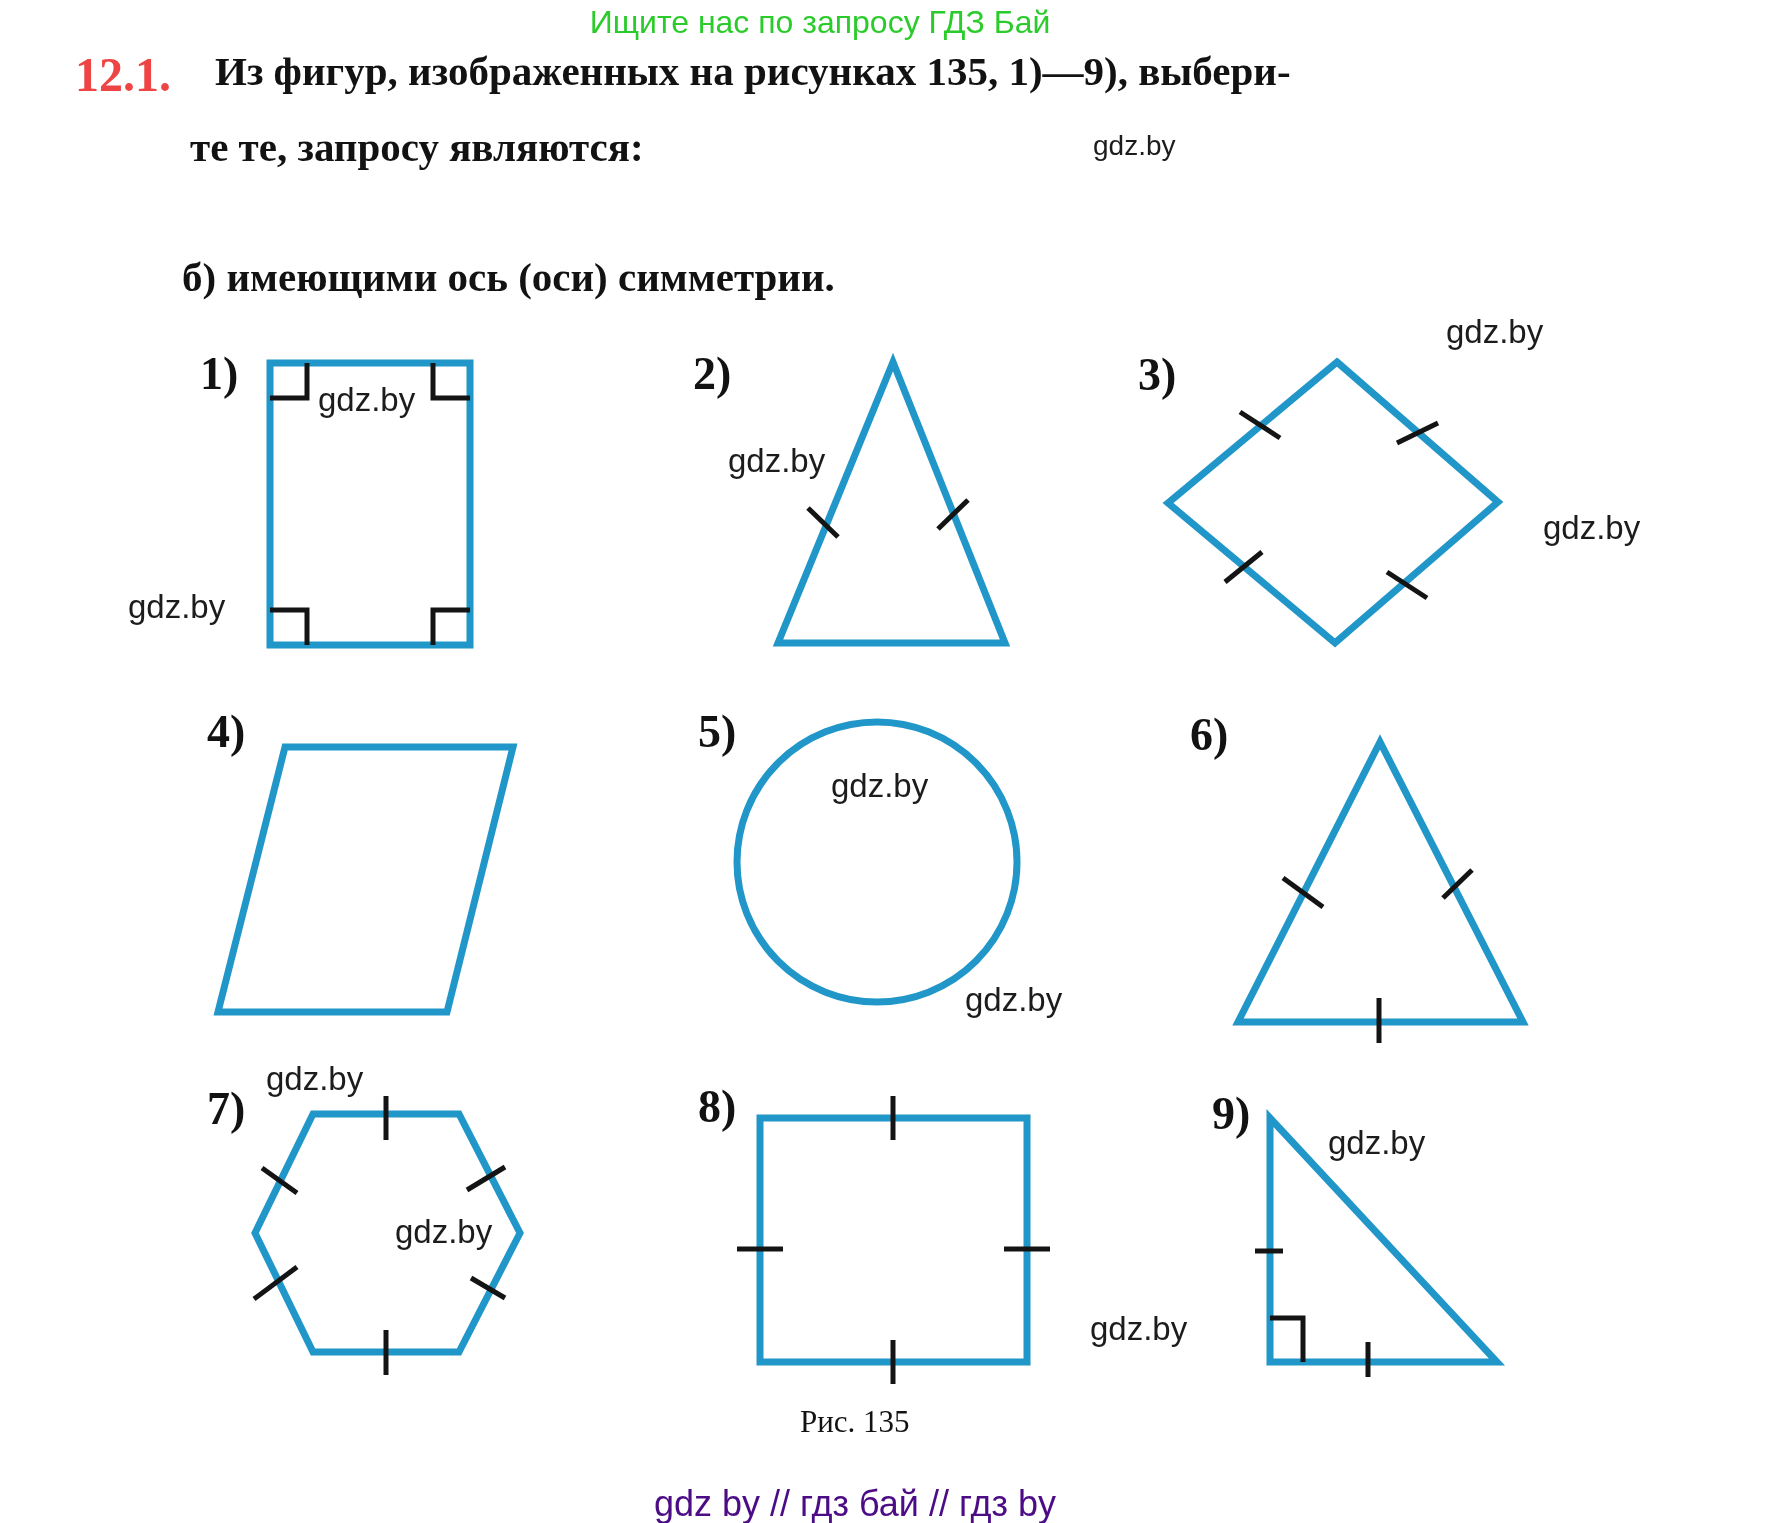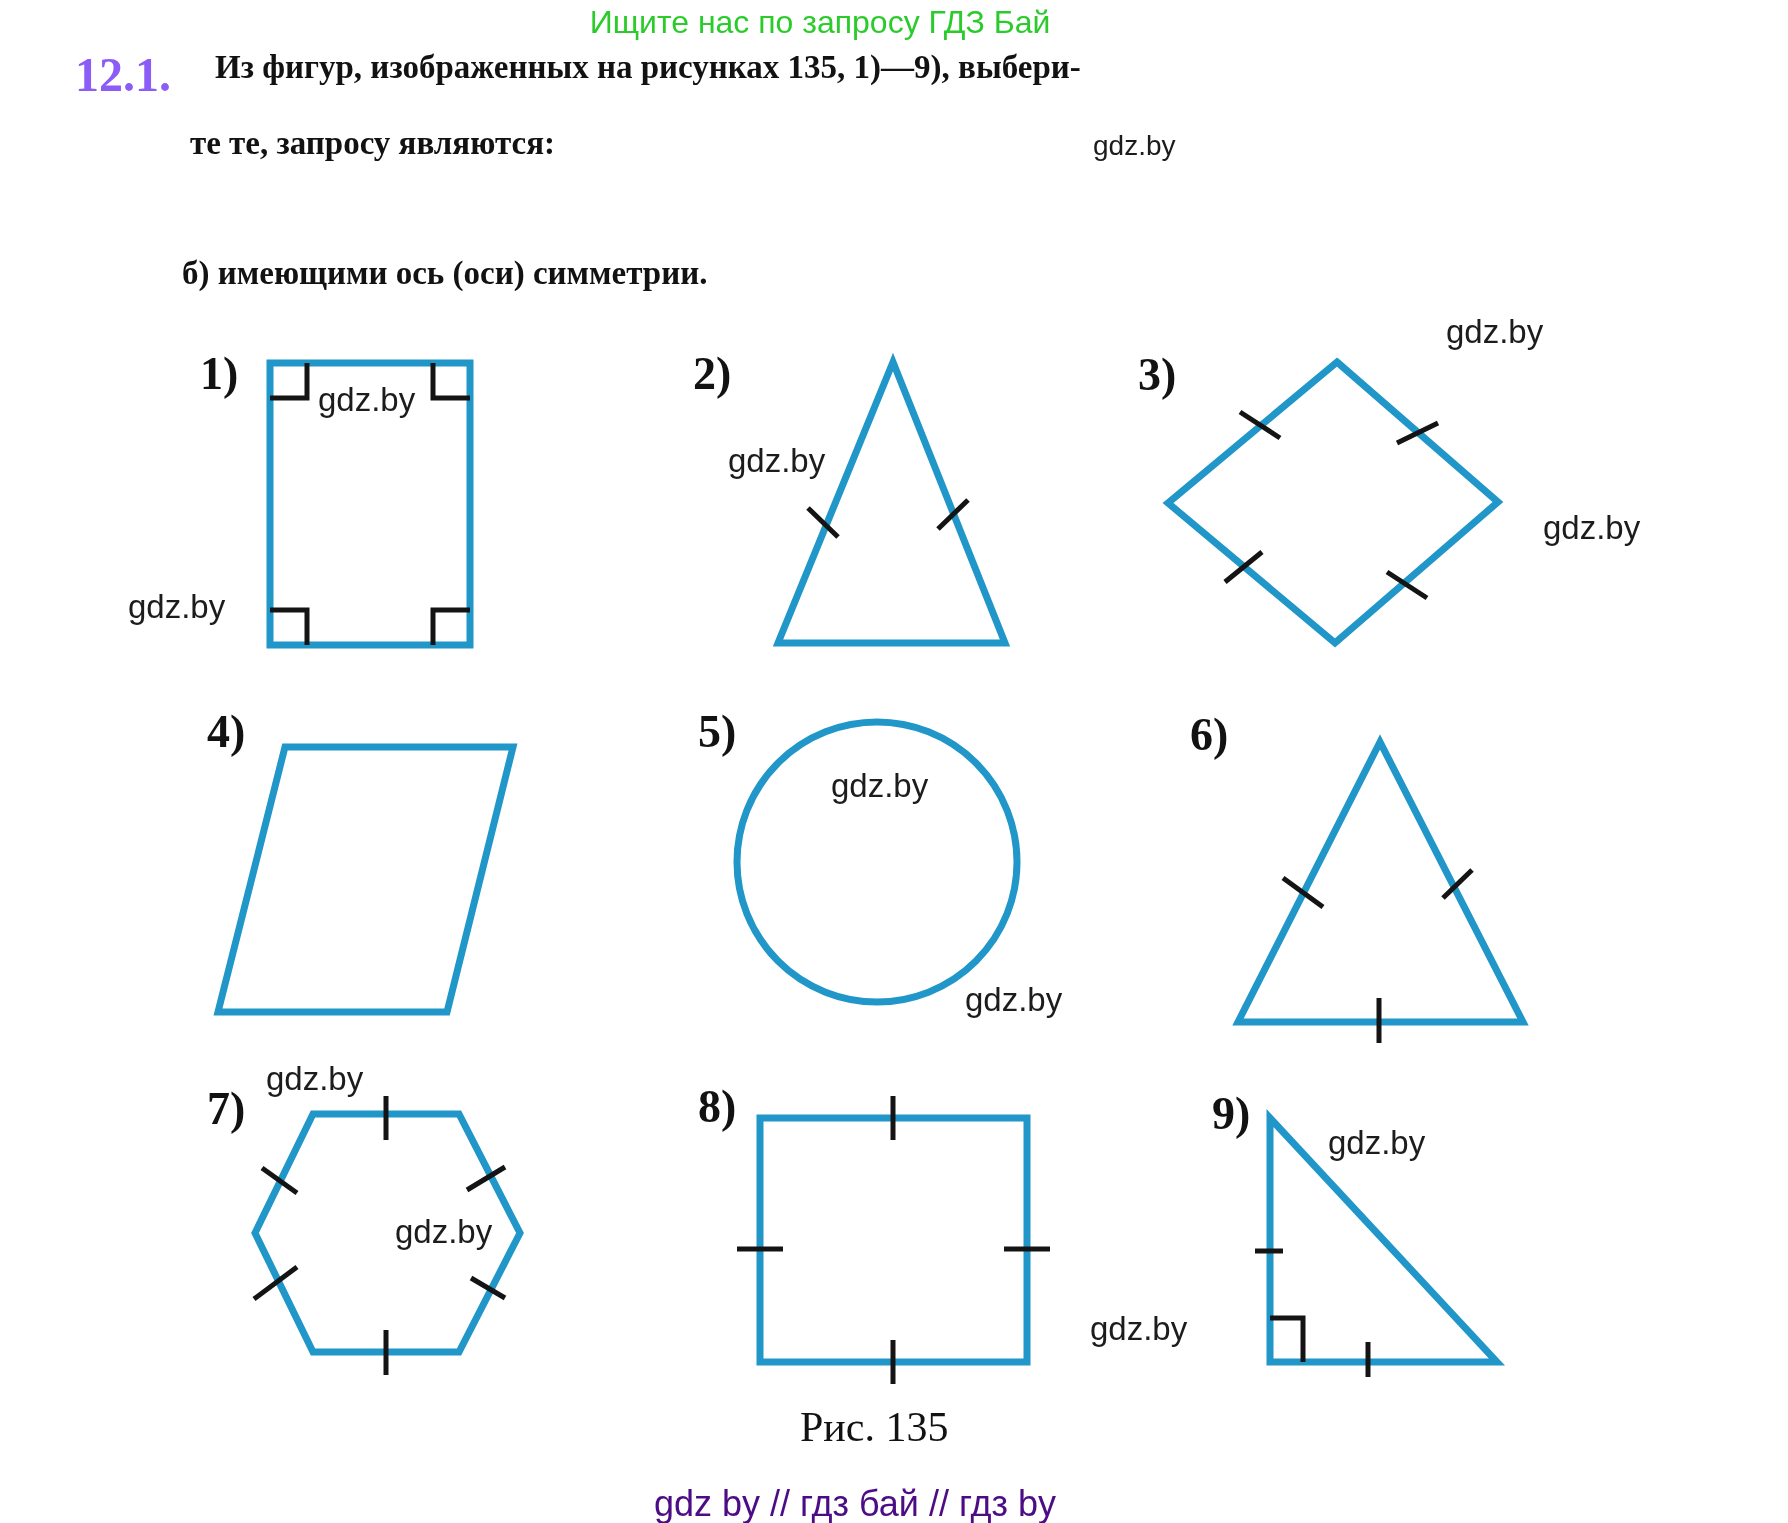--- a/index.html
+++ b/index.html
@@ -1,24 +1,24 @@
 <!DOCTYPE html>
 <html><head>
 <meta charset="utf-8">
 <style>
   html,body{margin:0;padding:0;background:#ffffff;}
   .page{position:relative;width:1748px;height:1523px;background:#ffffff;overflow:hidden;
         font-family:"Liberation Serif",serif;color:#141414;}
   .abs{position:absolute;}
   .promo{font-family:"Liberation Sans",sans-serif;font-size:32px;color:#2ccb2c;white-space:nowrap;}
-  .probnum{font-weight:700;font-size:48px;color:#8b5cf6;line-height:1;}
-  .ptext{font-weight:700;font-size:33px;line-height:1;color:#121212;white-space:nowrap;}
+  .probnum{font-weight:700;font-size:48px;color:#ef4444;line-height:1;}
+  .ptext{font-weight:700;font-size:41px;line-height:1;color:#121212;white-space:nowrap;}
   .figlabel{font-weight:700;font-size:46px;line-height:1;color:#121212;}
   .wm{font-family:Liberation Sans, sans-serif;font-size:33px;color:#1c1c1c;line-height:1;white-space:nowrap;}
-  .caption{font-size:42px;line-height:1;color:#121212;white-space:nowrap;}
+  .caption{font-size:31px;line-height:1;color:#121212;white-space:nowrap;}
   .footer{font-family:"Liberation Sans",sans-serif;font-size:36px;color:#4c0c86;white-space:nowrap;}
   svg.canvas{position:absolute;left:0;top:0;width:1788px;height:1523px;}
   .blue{stroke:#2196c8;stroke-width:7;fill:none;}
   .mark{stroke:#141414;stroke-width:5;fill:none;}
 </style>
 </head>
 <body>
 
 <div class="page">
 

